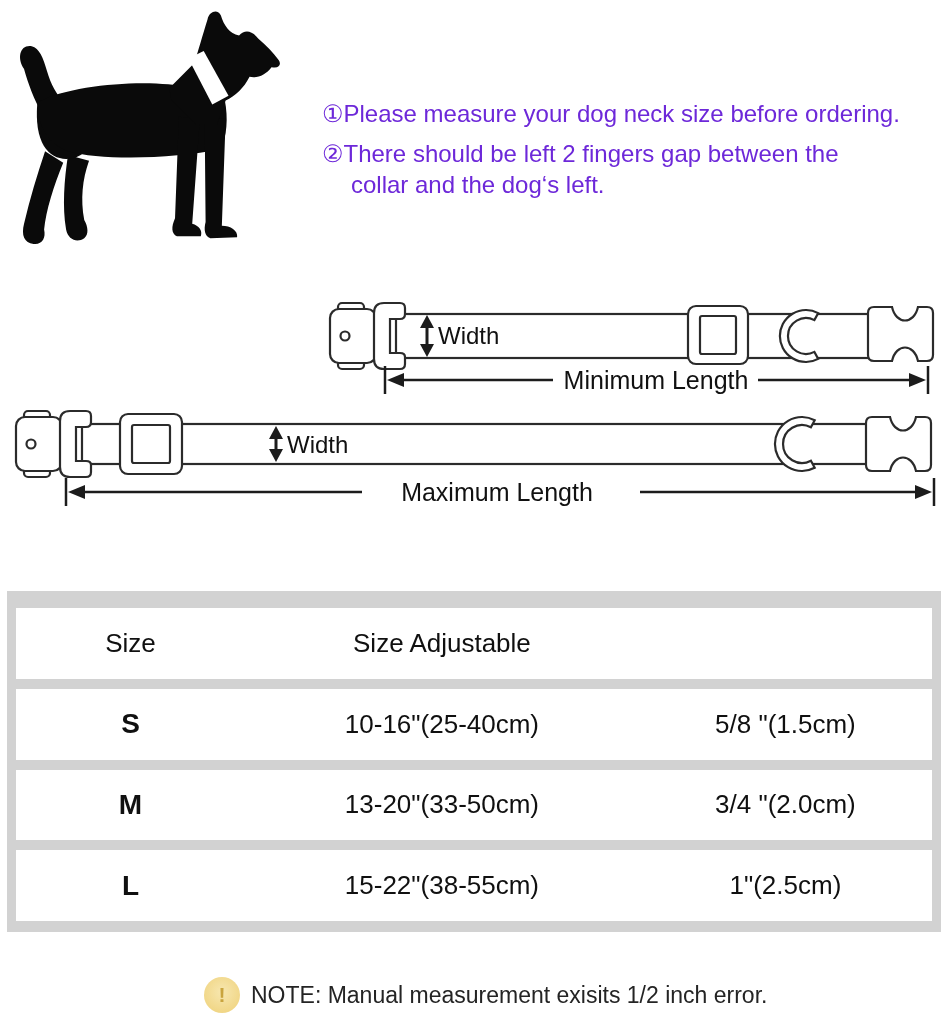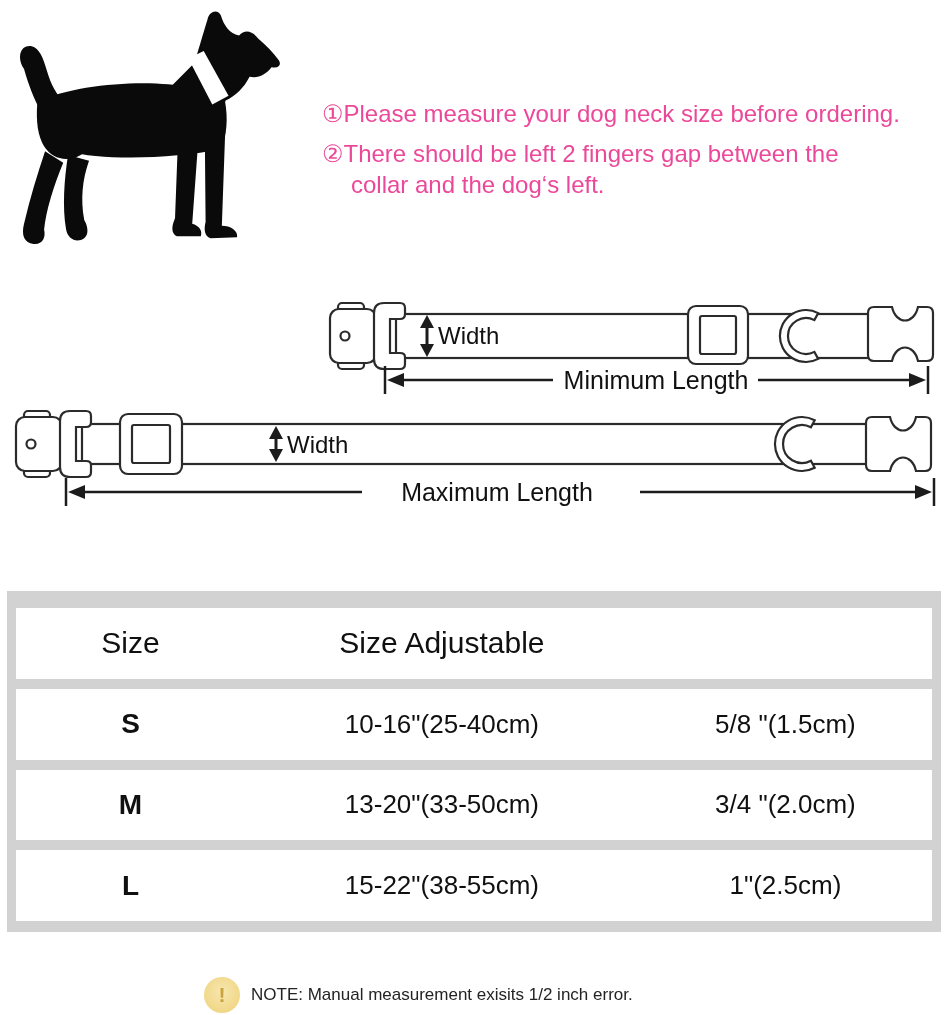--- a/index.html
+++ b/index.html
@@ -4,40 +4,40 @@
 <style>
   html,body{margin:0;padding:0;background:#ffffff;}
   .canvas{
     position:relative;width:947px;height:1015px;background:#ffffff;
     font-family:"Liberation Sans", sans-serif;color:#1a1a1a;overflow:hidden;
   }
   
   .dog{position:absolute;left:10px;top:6px;}
   
   .instructions{position:absolute;left:322px;top:98px;width:625px;
-    font-size:24px;line-height:31px;color:#ec4899;}
+    font-size:24px;line-height:31px;color:#6d28d9;}
   .instr-line1{margin-bottom:9px;}
   .instr-line3{padding-left:29px;}
   
   .collars{position:absolute;left:0;top:290px;}
   
   .size-table{position:absolute;left:7px;top:591px;width:934px;height:341px;
     background:#d2d2d2;box-sizing:border-box;padding:17px 9px 11px 9px;
     display:flex;flex-direction:column;gap:10px;}
   .trow{background:#ffffff;flex:1;display:grid;grid-template-columns:25% 43% 32%;
     align-items:center;text-align:center;}
   .trow .cell{font-size:26px;color:#101010;}
-  .trow .cell.head{font-size:30px;}
+  .trow .cell.head{font-size:26px;}
   .trow .cell.sz{font-weight:bold;font-size:28px;}
   
   .note{position:absolute;left:204px;top:977px;display:flex;align-items:center;gap:11px;}
   .note-icon{width:36px;height:36px;border-radius:50%;flex:0 0 auto;
     background:radial-gradient(circle at 50% 42%, #f7e7b0 0%, #f1d788 70%, #eccf7d 100%);
     color:#c9a43e;font-weight:bold;font-size:21px;line-height:36px;text-align:center;}
-  .note-text{font-size:17px;color:#242424;white-space:pre;}
+  .note-text{font-size:23px;color:#242424;white-space:pre;}
 </style>
 </head>
 <body>
 
 <div class="canvas">
 
   <svg class="dog" width="288" height="258" viewBox="0 0 300 270" aria-hidden="true">
     <g fill="#0a0a0a" stroke="none">
       <path d="M14 66 C 6 54, 10 40, 22 42 C 30 44, 34 54, 38 68 C 42 82, 48 92, 56 102 L 34 114 C 24 98, 18 80, 14 66 Z"></path>
       <path d="M 36 152 C 28 176, 20 202, 14 228 C 11 240, 14 248, 24 249 C 33 250, 37 243, 35 234 C 37 214, 45 188, 55 164 Z"></path>

